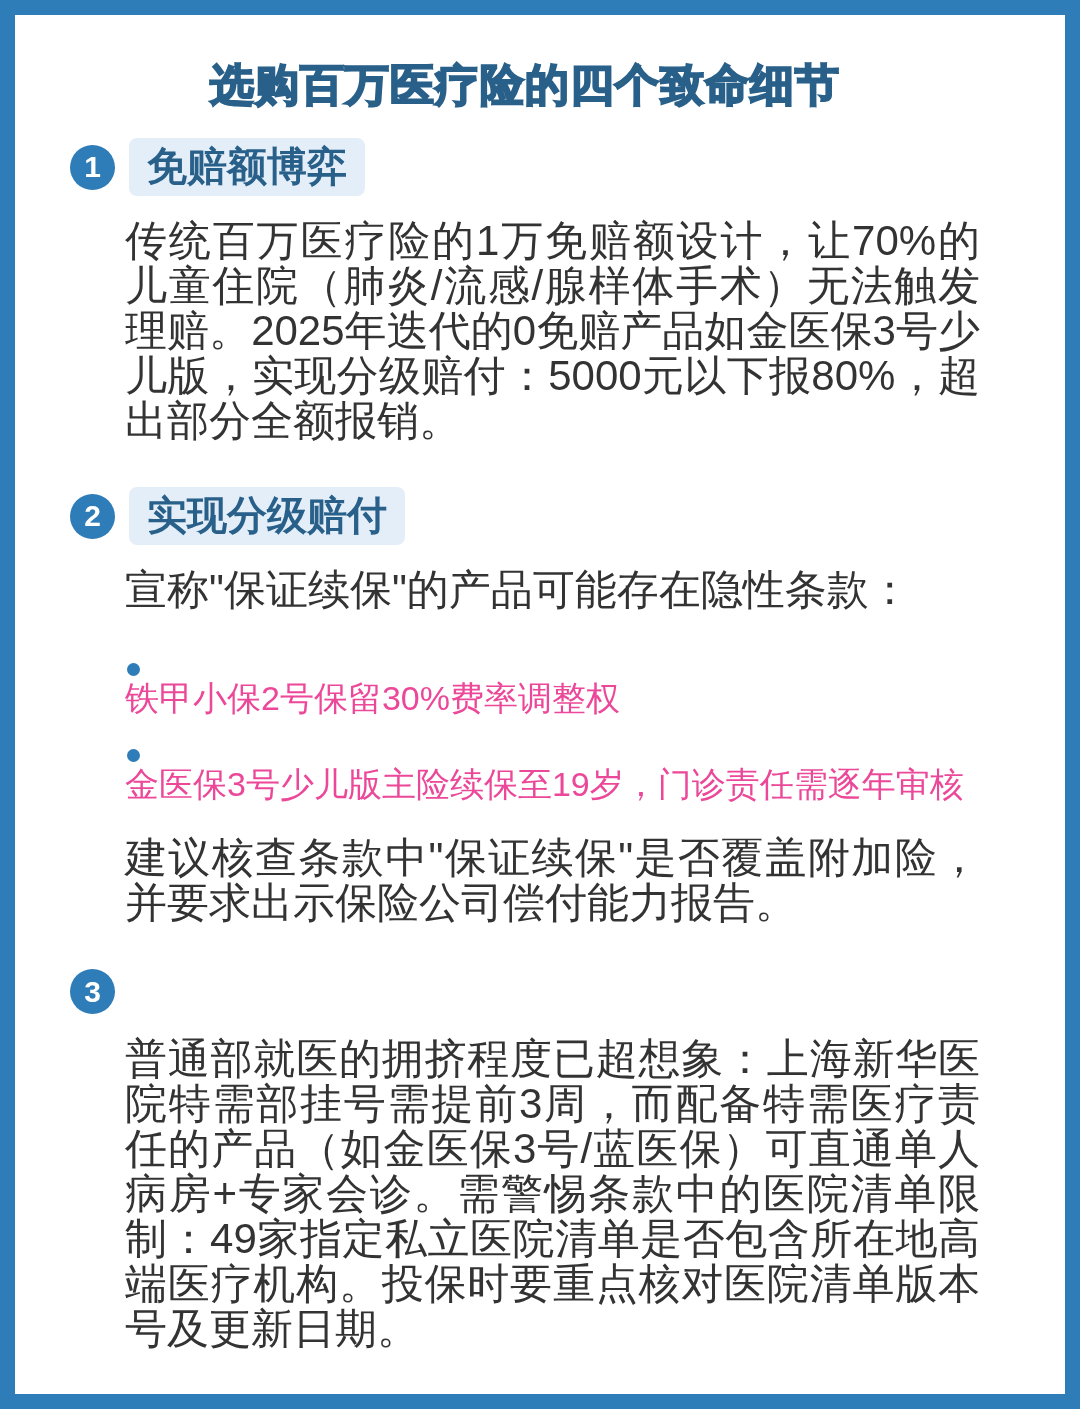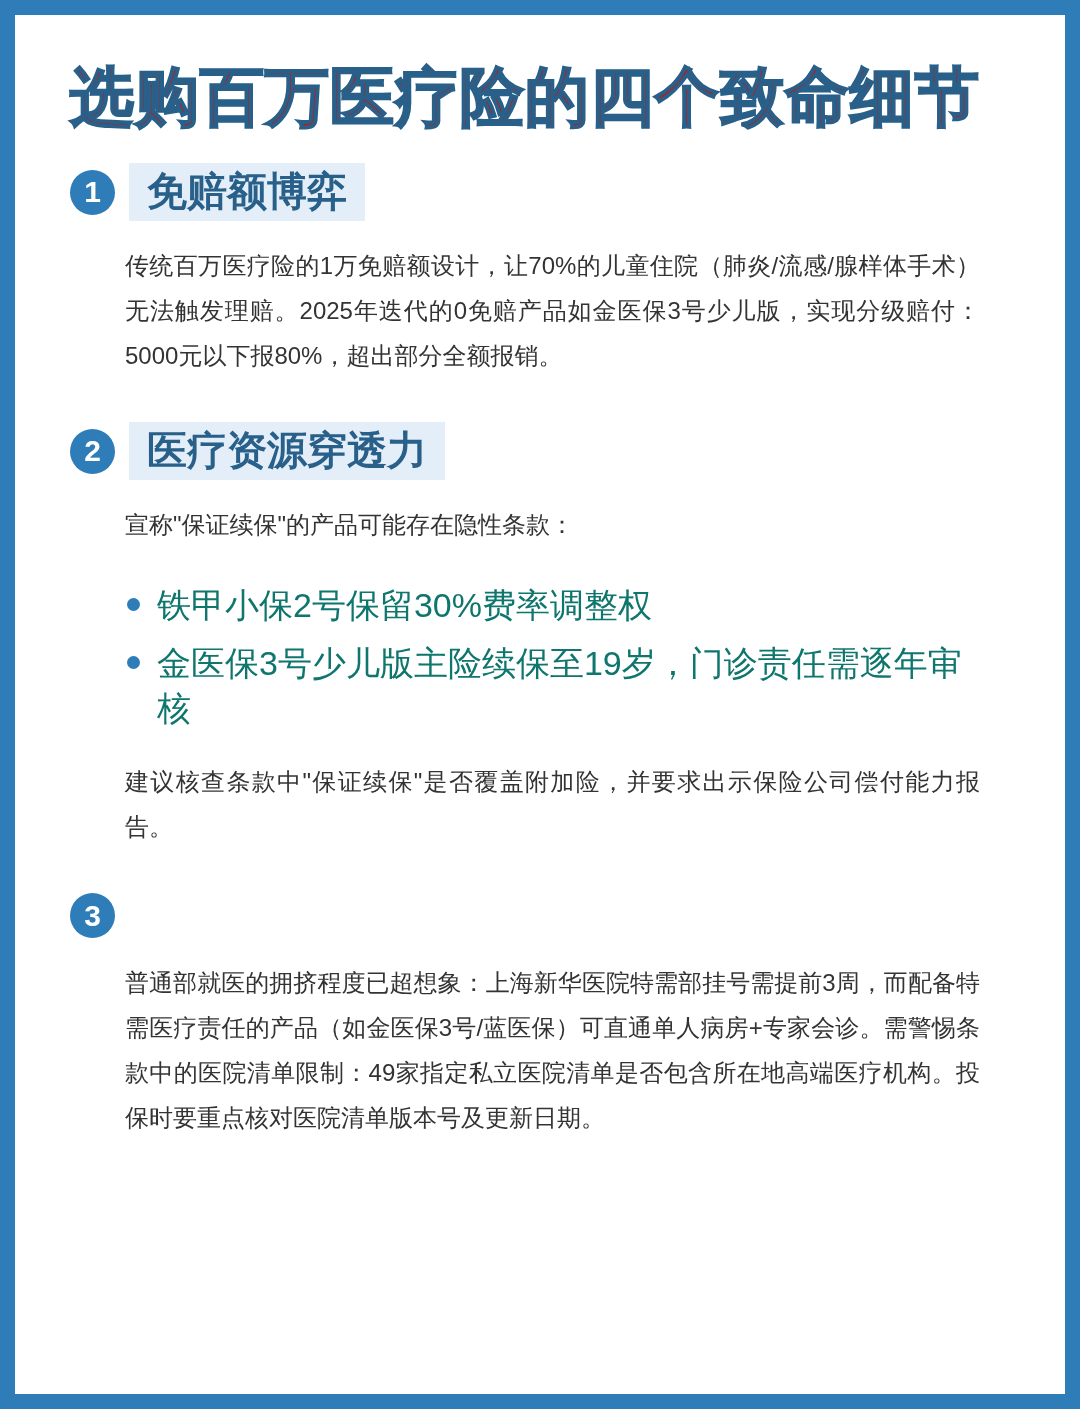--- a/index.html
+++ b/index.html
@@ -16,25 +16,25 @@
     left: 15px; top: 15px;
     width: 1050px; height: 1379px;
     background: #ffffff;
     box-sizing: border-box;
     padding: 42px 85px 40px 55px;
     overflow: hidden;
   }
   .title {
     margin: 0 -30px 26px -30px;
     text-align: center;
-    font-size: 64px;
+    font-size: 44px;
     line-height: 1.25;
     font-weight: 900;
     letter-spacing: 1px;
-    color: #b91c1c;
+    color: #4d7c0f;
     -webkit-text-stroke: 2px #28608a;
   }
   .section { margin: 0; }
   .sec-head {
     display: flex;
     align-items: center;
     gap: 14px;
     margin: 0 0 22px 0;
   }
   .badge {
@@ -49,42 +49,43 @@
     align-items: center;
     justify-content: center;
   }
   .chip {
     background: #e4eef9;
     color: #28608a;
     font-size: 40px;
     font-weight: bold;
     line-height: 1;
     padding: 8px 18px 10px 18px;
-    border-radius: 0;
+    border-radius: 8px;
   }
   .body-text {
     margin: 0 0 24px 55px;
-    font-size: 24px;
+    font-size: 42px;
     line-height: 45px;
     color: #333333;
     text-align: justify;
   }
   .sec-gap { height: 20px; }
   ul.bullets {
     list-style: none;
     margin: 36px 0 28px 55px;
     padding: 0;
   }
   ul.bullets li {
     display: flex;
     align-items: flex-start;
     margin: 0 12px 13px 0;
     font-size: 34px;
     line-height: 45px;
-    color: #0f766e;
+    color: #ec4899;
+    flex-direction: column;
   }
   .dot {
     flex: 0 0 auto;
     width: 13px; height: 13px;
     border-radius: 50%;
     background: #2e7cb8;
     margin: 15px 17px 0 2px;
   }
 </style>
 </head>
@@ -100,21 +101,21 @@
       <span class="chip">免赔额博弈</span>
     </div>
     <p class="body-text">传统百万医疗险的1万免赔额设计，让70%的儿童住院（肺炎/流感/腺样体手术）无法触发理赔。2025年迭代的0免赔产品如金医保3号少儿版，实现分级赔付：5000元以下报80%，超出部分全额报销。</p>
   </div>
 
   <div class="sec-gap"></div>
 
   <div class="section">
     <div class="sec-head">
       <span class="badge">2</span>
-      <span class="chip">医疗资源穿透力</span>
+      <span class="chip">实现分级赔付</span>
     </div>
     <p class="body-text">宣称"保证续保"的产品可能存在隐性条款：</p>
     <ul class="bullets">
       <li>
         <span class="dot"></span>
         <span>铁甲小保2号保留30%费率调整权</span>
       </li>
       <li>
         <span class="dot"></span>
         <span>金医保3号少儿版主险续保至19岁，门诊责任需逐年审核</span>

